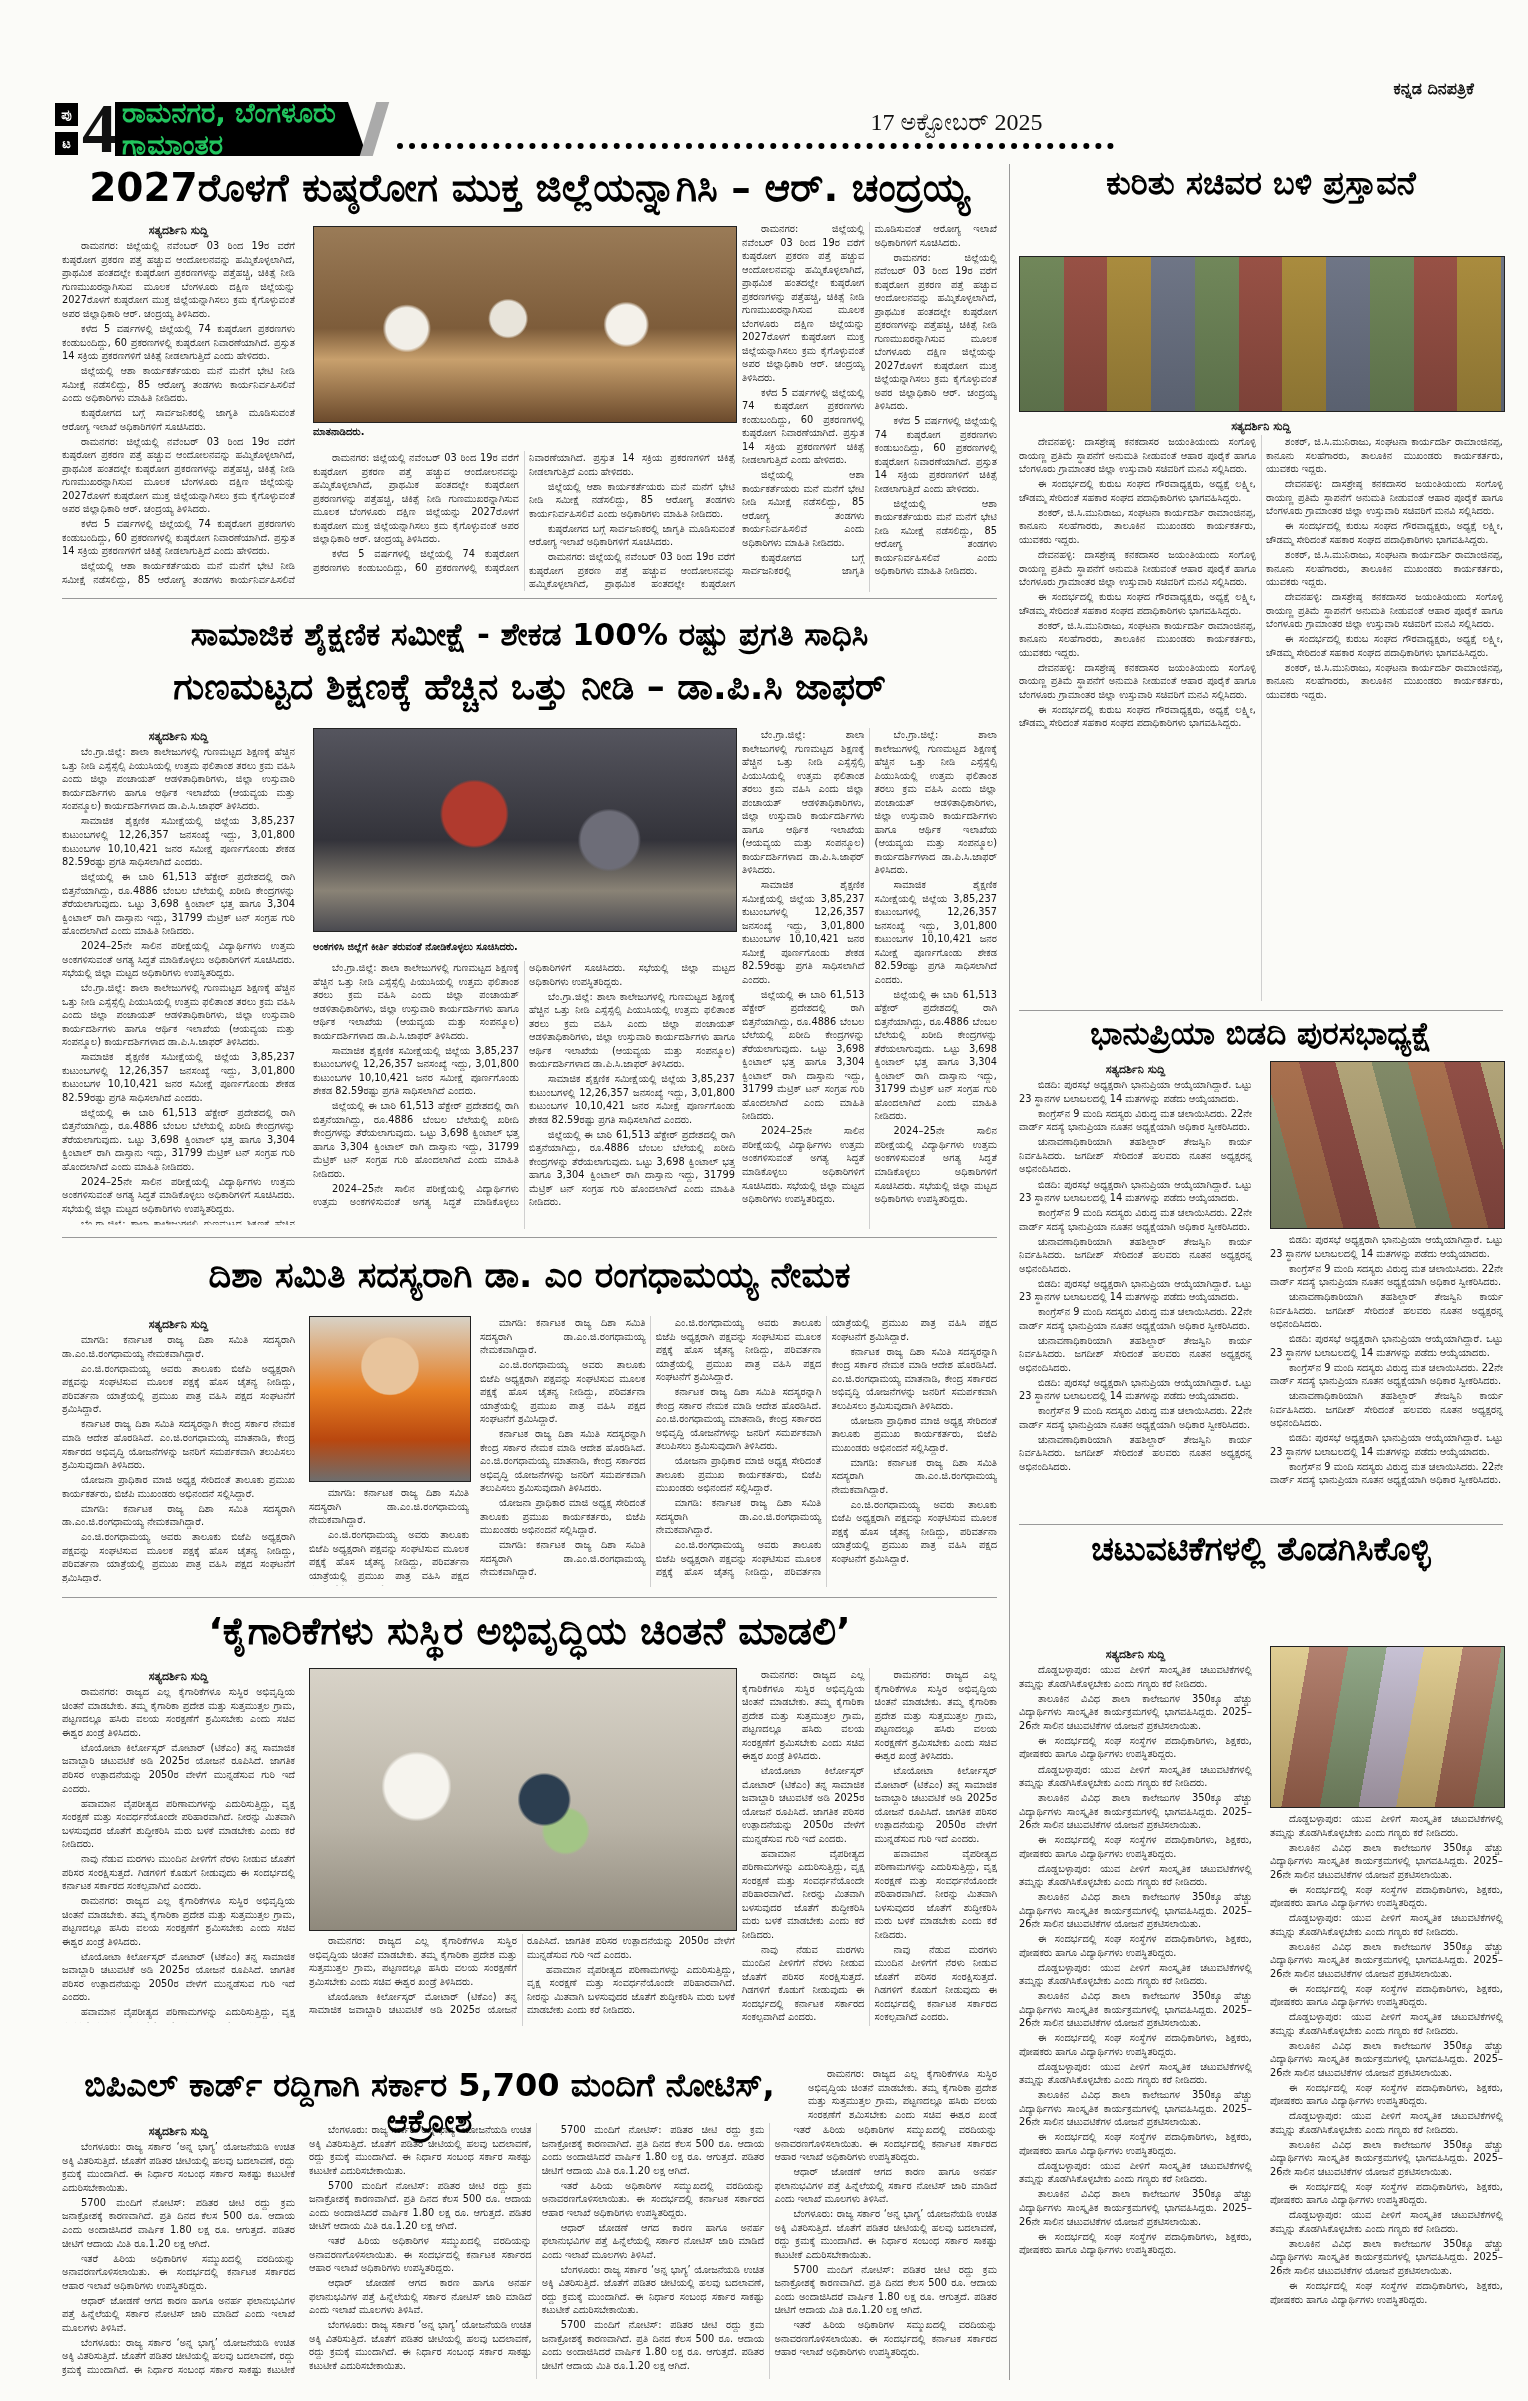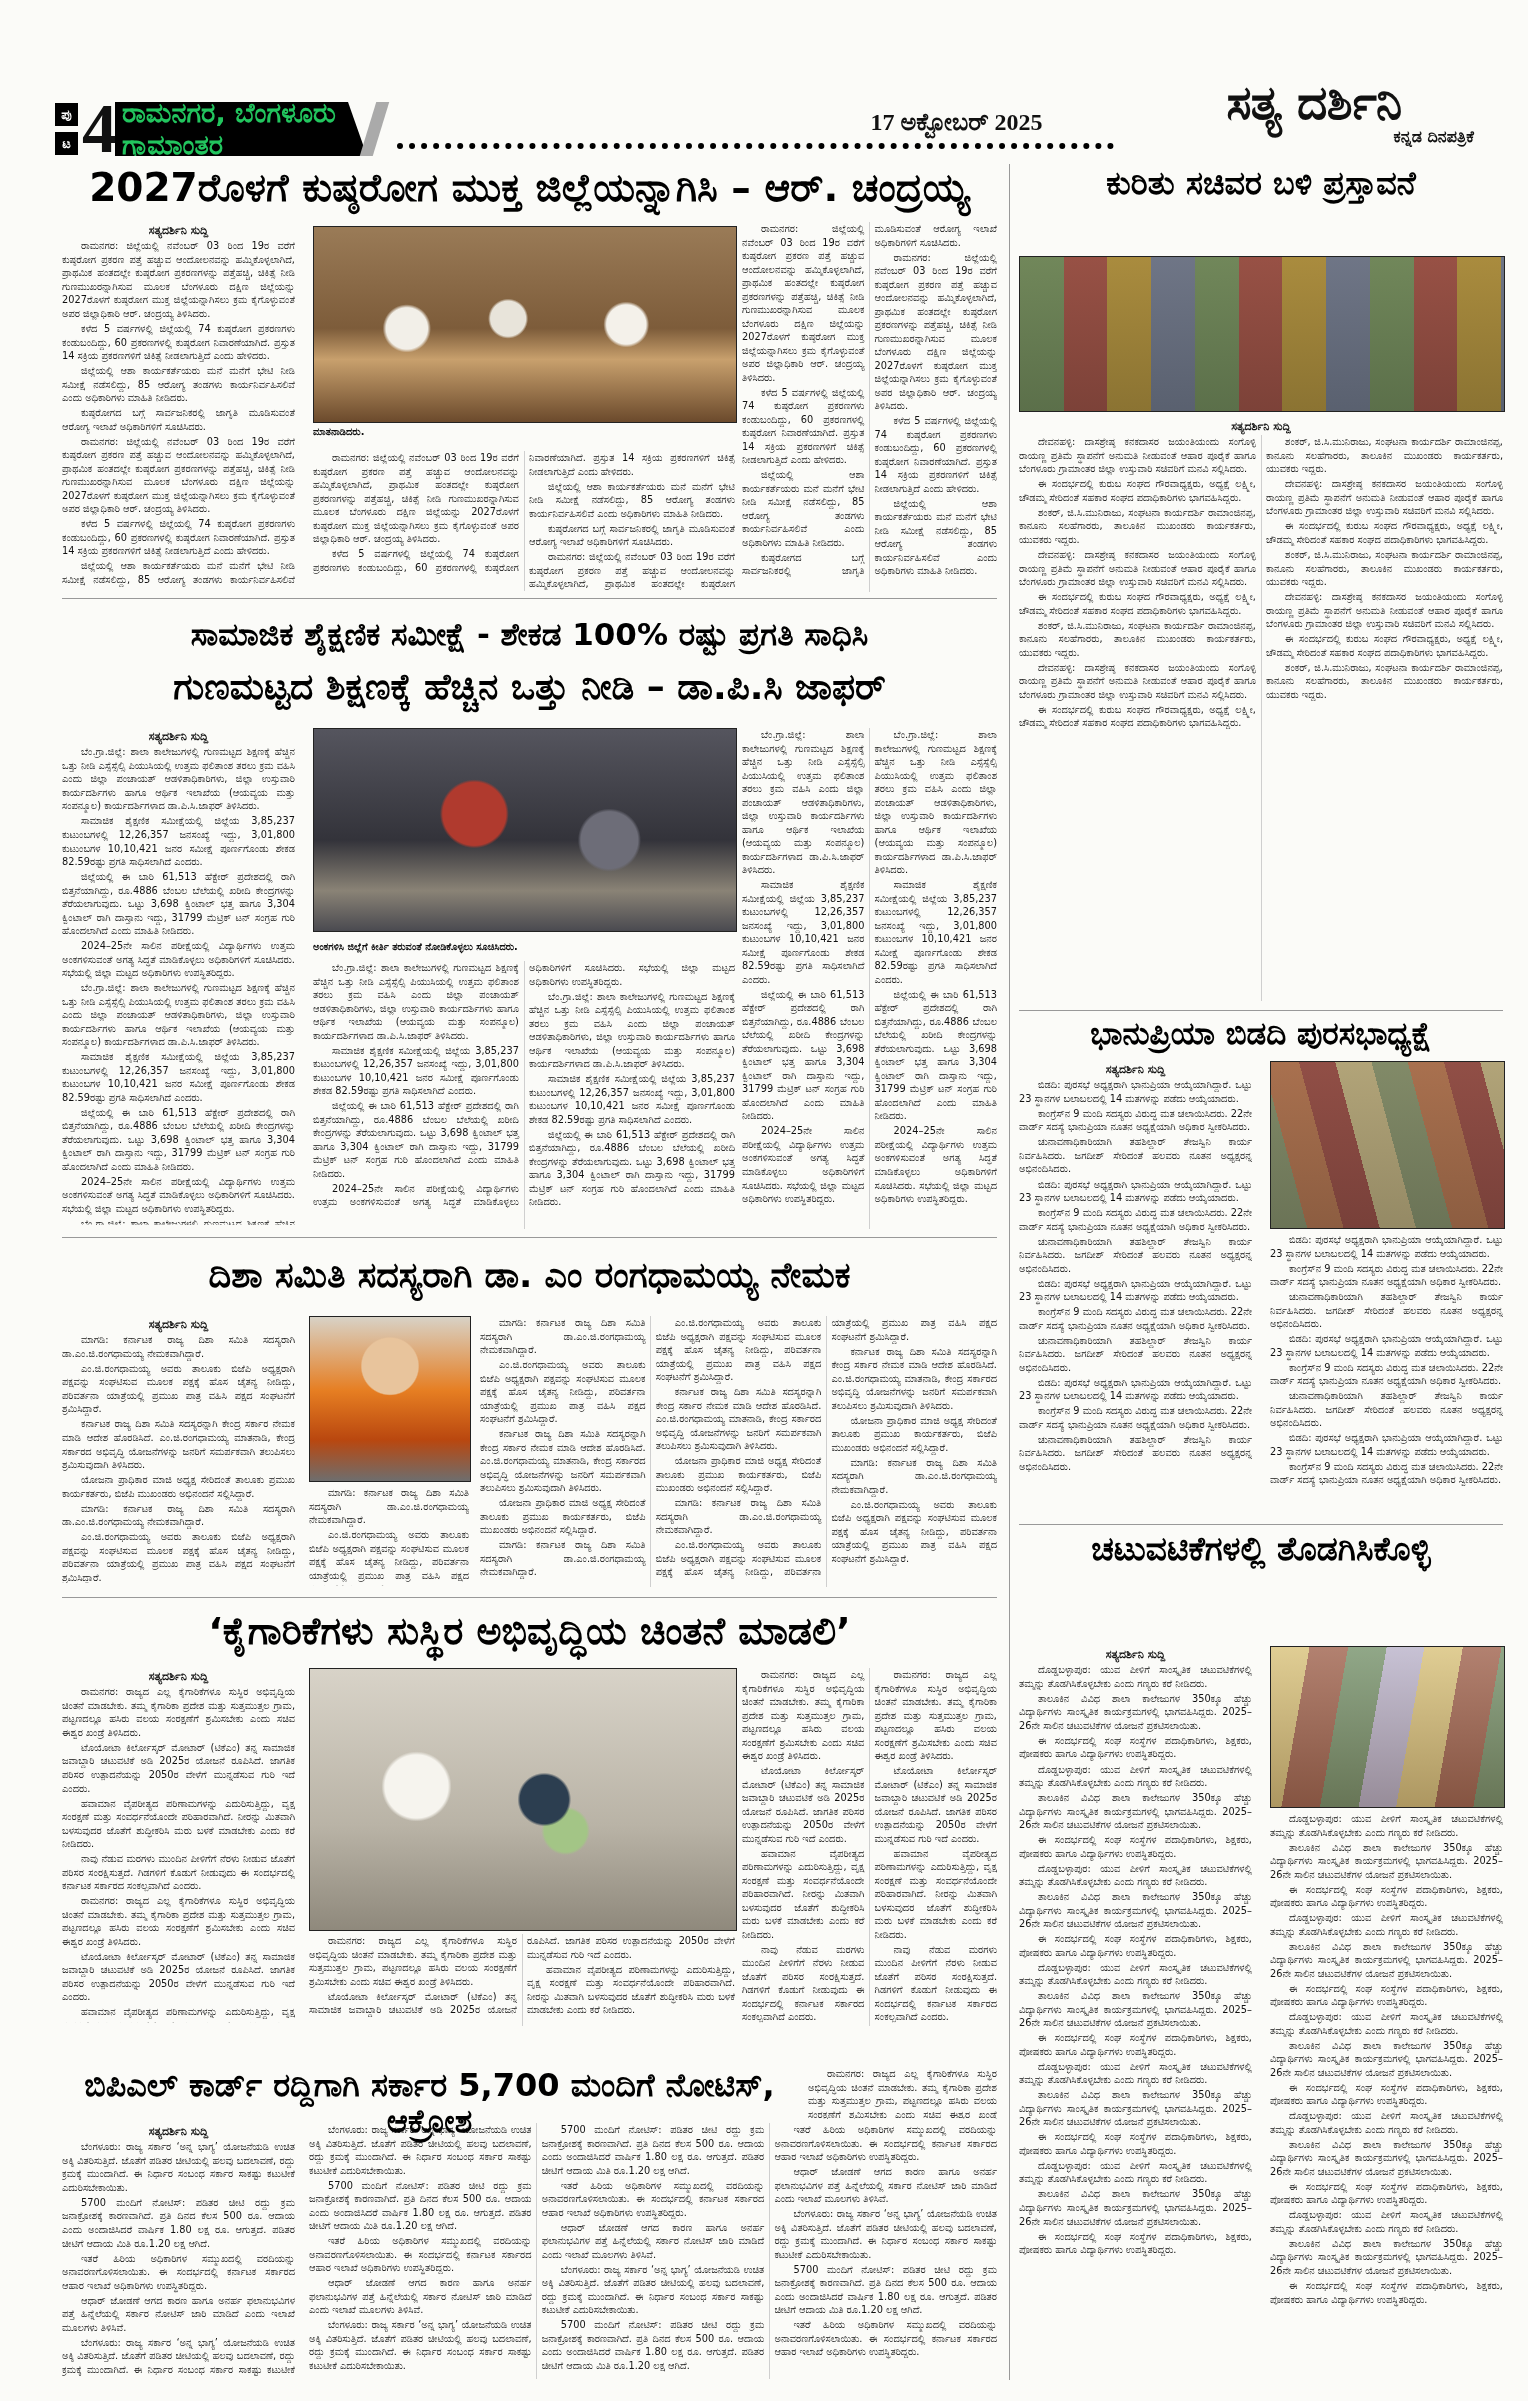--- a/index.html
+++ b/index.html
@@ -8,21 +8,21 @@
   .abs{position:absolute;}
   
   .pgbox{background:#000;color:#fff;font-size:13px;font-weight:bold;
          display:flex;align-items:center;justify-content:center;}
   .pgnum{font-family:"Liberation Serif",serif;font-weight:bold;font-size:70px;line-height:65px;}
   .banner{background:#000;color:#22c55e;font-weight:bold;font-size:27px;
           display:flex;align-items:center;padding-left:7px;
           clip-path:polygon(0 0,calc(100% - 19px) 0,100% 100%,0 100%);}
   .slash{background:#aaa;transform:skewX(-17deg);}
   .dotted{border-bottom:6.5px dotted #000;height:0;}
-  .date{font-family:"Liberation Serif",serif;font-weight:bold;font-size:24px;}
+  .date{font-family:"Liberation Serif",serif;font-weight:normal;font-size:24px;}
   .masthead{font-weight:bold;font-size:47px;letter-spacing:-0.7px;text-align:center;line-height:48px;}
   .tagline{font-weight:bold;font-size:16px;text-align:right;padding-right:33px;}
   
   .hl{font-weight:bold;text-align:center;line-height:1.12;color:#000;}
   
   .byline{font-weight:bold;text-align:center;font-size:11px;margin:1.5px 0 2.9px;}
   .body{font-size:9.8px;line-height:1.38;text-align:justify;overflow:hidden;}
   .body p{margin:0 0 1.5px;text-indent:19px;}
   .cols2{column-count:2;column-gap:10.2px;column-rule:0.7px solid #cfcfcf;}
   .cols3{column-count:3;column-gap:10.2px;column-rule:0.7px solid #cfcfcf;}
@@ -62,21 +62,20 @@
 <body>
 
 <div class="abs pgbox" style="left:55px;top:103px;width:23px;height:23px;">ಪು</div>
 <div class="abs pgbox" style="left:55px;top:132px;width:23px;height:23px;">ಟ</div>
 <div class="abs pgnum" style="left:82px;top:96px;">4</div>
 <div class="abs banner" style="left:115px;top:102px;width:245px;height:54px;">ರಾಮನಗರ, ಬೆಂಗಳೂರು ಗ್ರಾಮಾಂತರ</div>
 <div class="abs slash" style="left:368px;top:102px;width:13px;height:54px;"></div>
 <div class="abs dotted" style="left:397px;top:143px;width:717px;"></div>
 <div class="abs date" style="left:833px;top:109px;width:247px;text-align:center;">17 ಅಕ್ಟೋಬರ್ 2025</div>
 <div class="abs" style="left:1121px;top:79px;width:386px;">
-  <div class="masthead">ಸತ್ಯ ದರ್ಶಿನಿ</div>
   <div class="tagline">ಕನ್ನಡ ದಿನಪತ್ರಿಕೆ</div>
 </div>
 
 <div class="abs vrule" style="left:1009px;top:164px;height:2216px;"></div>
 
 <div class="abs hl" style="left:62px;top:166px;width:935px;font-size:39px;">2027ರೊಳಗೆ ಕುಷ್ಠರೋಗ ಮುಕ್ತ ಜಿಲ್ಲೆಯನ್ನಾಗಿಸಿ – ಆರ್. ಚಂದ್ರಯ್ಯ</div>
 <div class="abs" style="left:62px;top:222px;width:233px;height:370px;">
   <div class="byline">ಸತ್ಯದರ್ಶಿನಿ ಸುದ್ದಿ</div>
   <div class="body" style="height:349px;">
       <p>ರಾಮನಗರ: ಜಿಲ್ಲೆಯಲ್ಲಿ ನವೆಂಬರ್ 03 ರಿಂದ 19ರ ವರೆಗೆ ಕುಷ್ಠರೋಗ ಪ್ರಕರಣ ಪತ್ತೆ ಹಚ್ಚುವ ಆಂದೋಲನವನ್ನು ಹಮ್ಮಿಕೊಳ್ಳಲಾಗಿದೆ, ಪ್ರಾಥಮಿಕ ಹಂತದಲ್ಲೇ ಕುಷ್ಠರೋಗ ಪ್ರಕರಣಗಳನ್ನು ಪತ್ತೆಹಚ್ಚಿ, ಚಿಕಿತ್ಸೆ ನೀಡಿ ಗುಣಮುಖರನ್ನಾಗಿಸುವ ಮೂಲಕ ಬೆಂಗಳೂರು ದಕ್ಷಿಣ ಜಿಲ್ಲೆಯನ್ನು 2027ರೊಳಗೆ ಕುಷ್ಠರೋಗ ಮುಕ್ತ ಜಿಲ್ಲೆಯನ್ನಾಗಿಸಲು ಕ್ರಮ ಕೈಗೊಳ್ಳುವಂತೆ ಅಪರ ಜಿಲ್ಲಾಧಿಕಾರಿ ಆರ್. ಚಂದ್ರಯ್ಯ ತಿಳಿಸಿದರು.</p>

